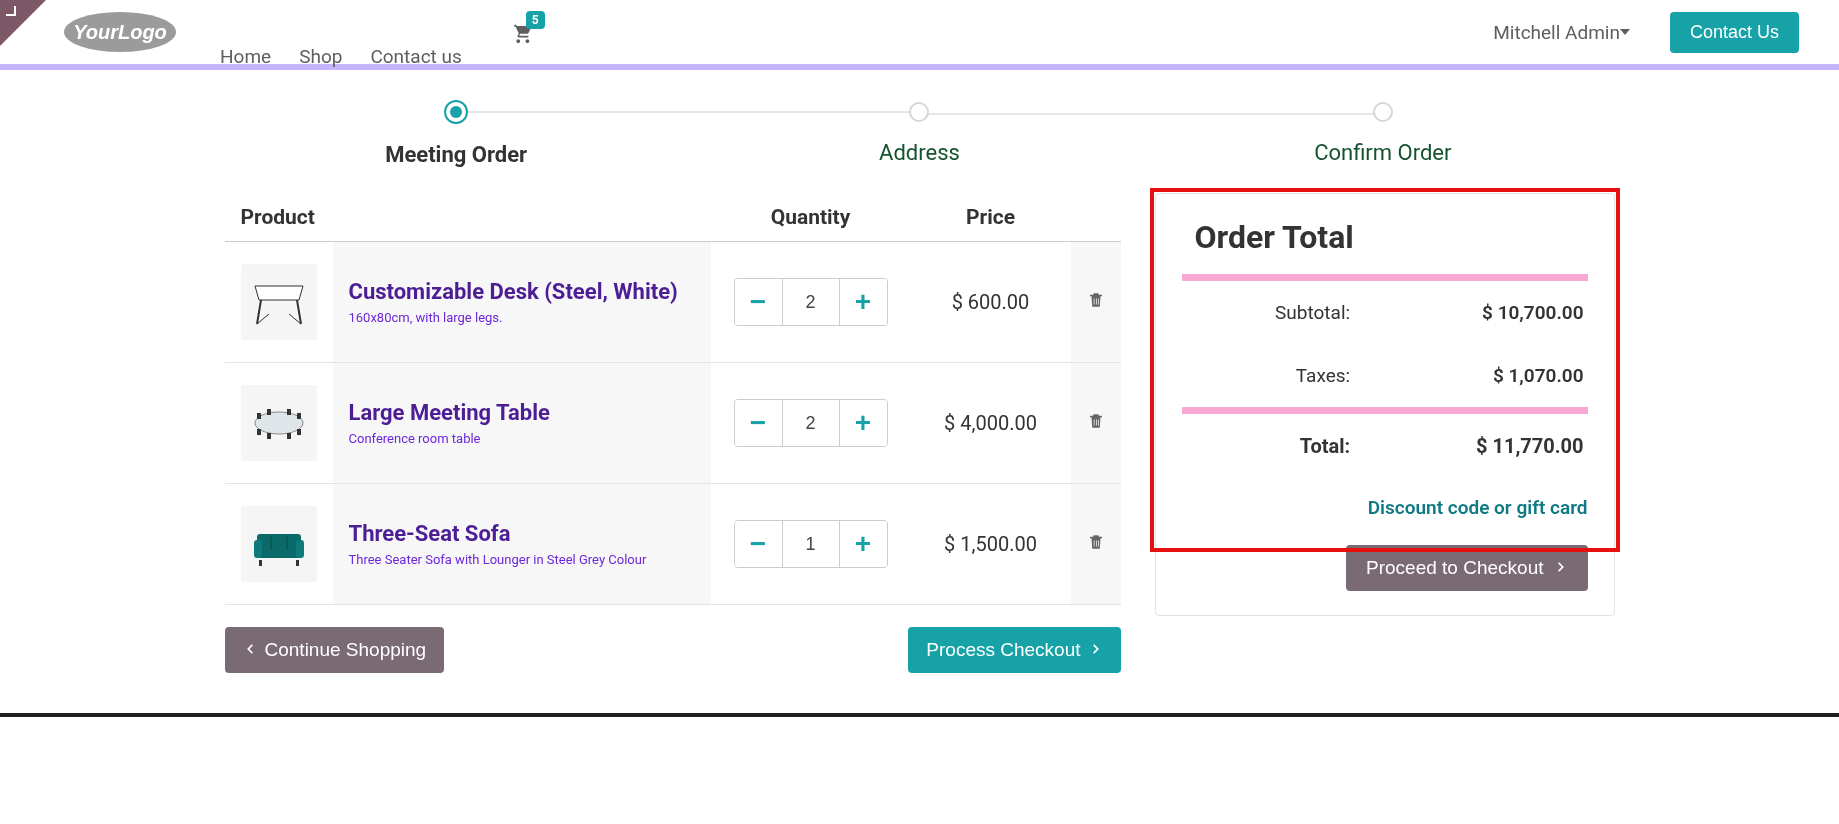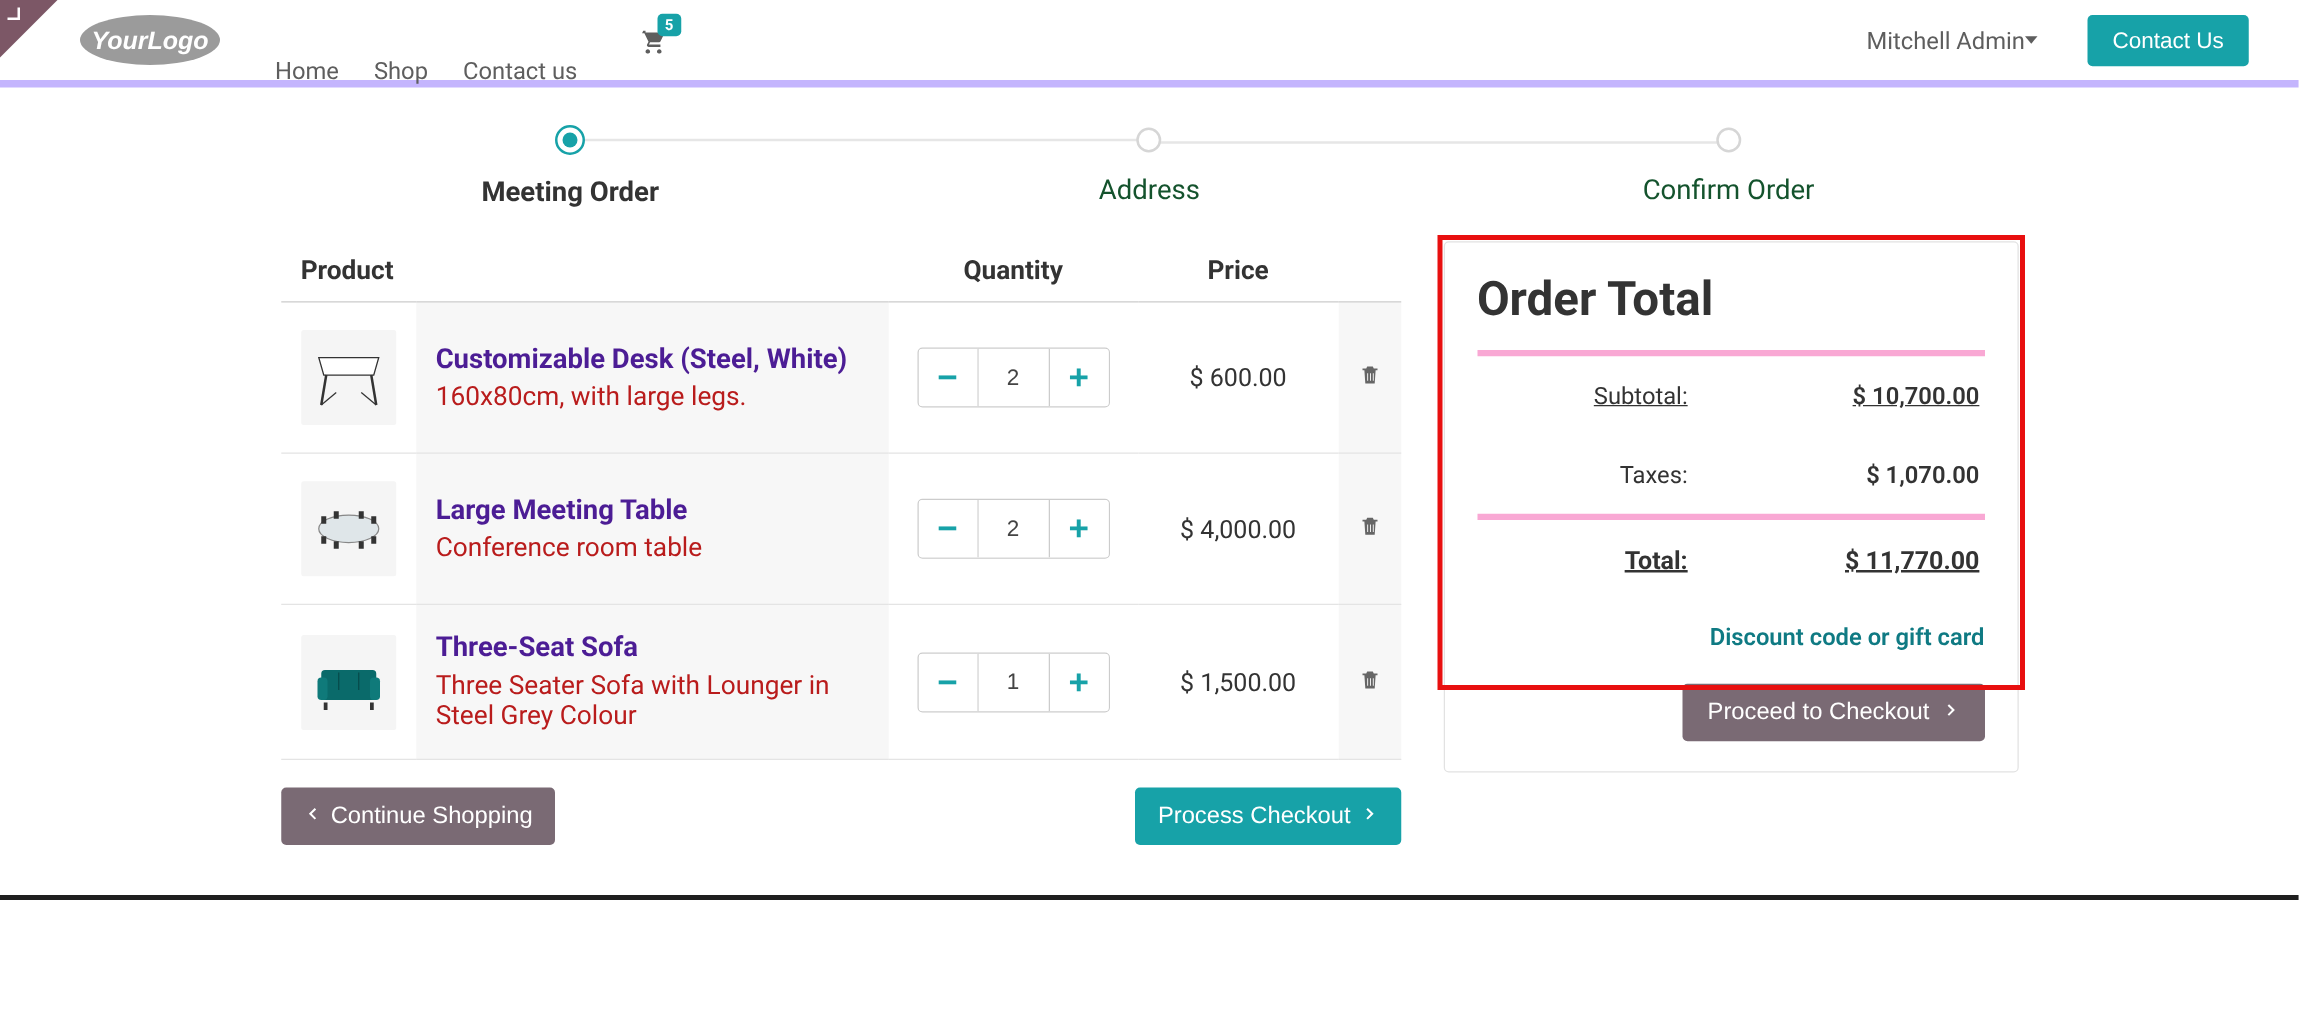--- a/index.html
+++ b/index.html
@@ -178,22 +178,22 @@
   .prod-img svg { width: 60px; height: 56px; }
   .cart-table td.info-cell { background: #f7f7f7; }
   .cart-table td.trash-cell { background: #f7f7f7; width: 50px; text-align: center; }
   .prod-name {
     font-size: 22px;
     font-weight: 700;
     color: #4c1d95;
     cursor: pointer;
   }
   .prod-desc {
-    font-size: 21px;
-    color: #b91c1c;
+    font-size: 13px;
+    color: #6d28d9;
     margin-top: 6px;
   }
   .qty-cell { width: 200px; }
   .qty-group {
     display: inline-flex;
     border: 1px solid #ccc;
     border-radius: 4px;
     overflow: hidden;
     height: 48px;
   }
@@ -246,27 +246,28 @@
     position: relative;
   }
   .highlight-box {
     position: absolute;
     top: -6px; left: -6px; right: -6px;
     height: 364px;
     border: 4px solid #e80f0f;
     pointer-events: none;
   }
   .panel h2 {
-    font-size: 38px;
+    font-size: 32px;
     color: #333;
     font-weight: 700;
     margin-bottom: 18px;
+    margin-left: 13px;
   }
   .totals-table { width: 100%; border-collapse: collapse; }
-  .totals-table tr.border-top td { border-top: 5px solid #f9a8d4; text-decoration: underline; }
+  .totals-table tr.border-top td { border-top: 7px solid #f9a8d4; }
   .totals-table td { padding: 20px 4px; font-size: 19px; }
   .totals-table td.k { text-align: right; width: 44%; padding-right: 10px; color: #333; }
   .totals-table td.v { text-align: right; color: #333; font-weight: 600; }
   .totals-table tr.total td { font-weight: 700; font-size: 20px; }
   .discount-link {
     text-align: right;
     color: #0f7a83;
     font-weight: 600;
     font-size: 19px;
     margin-top: 18px;

